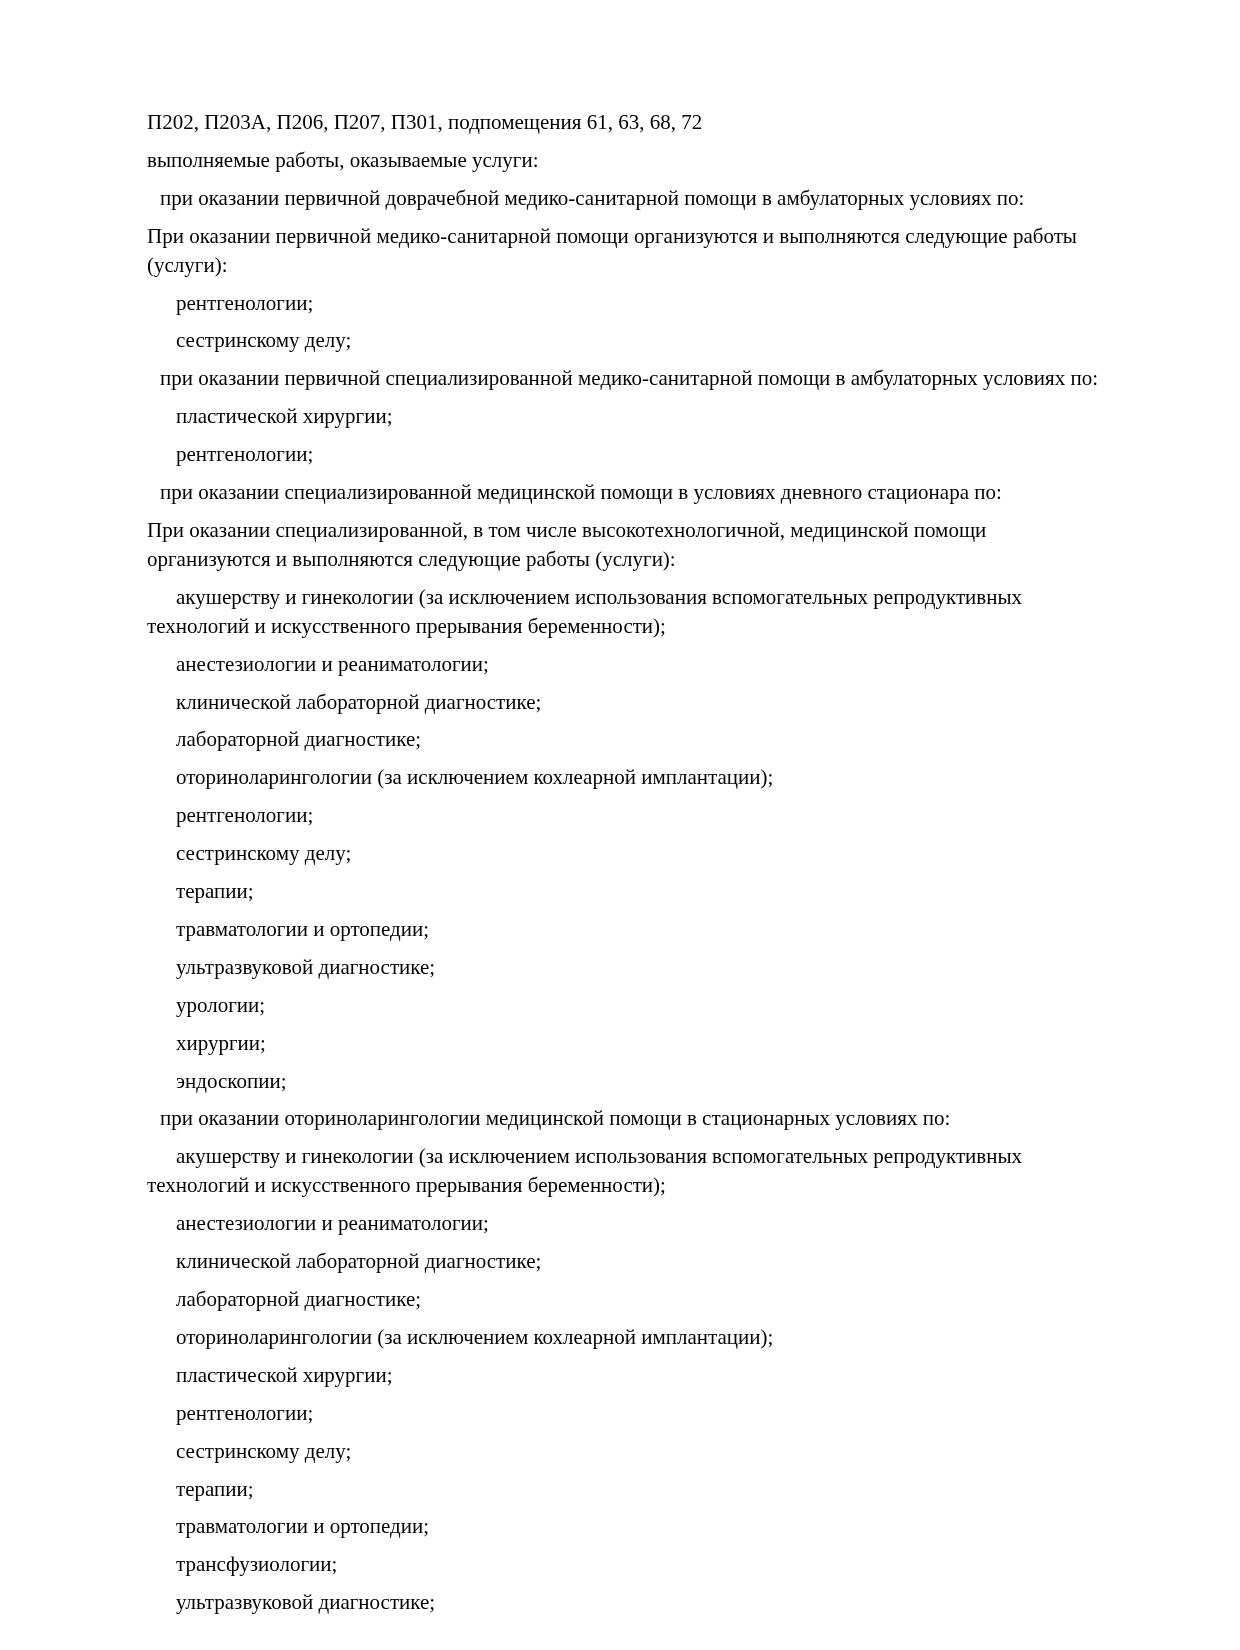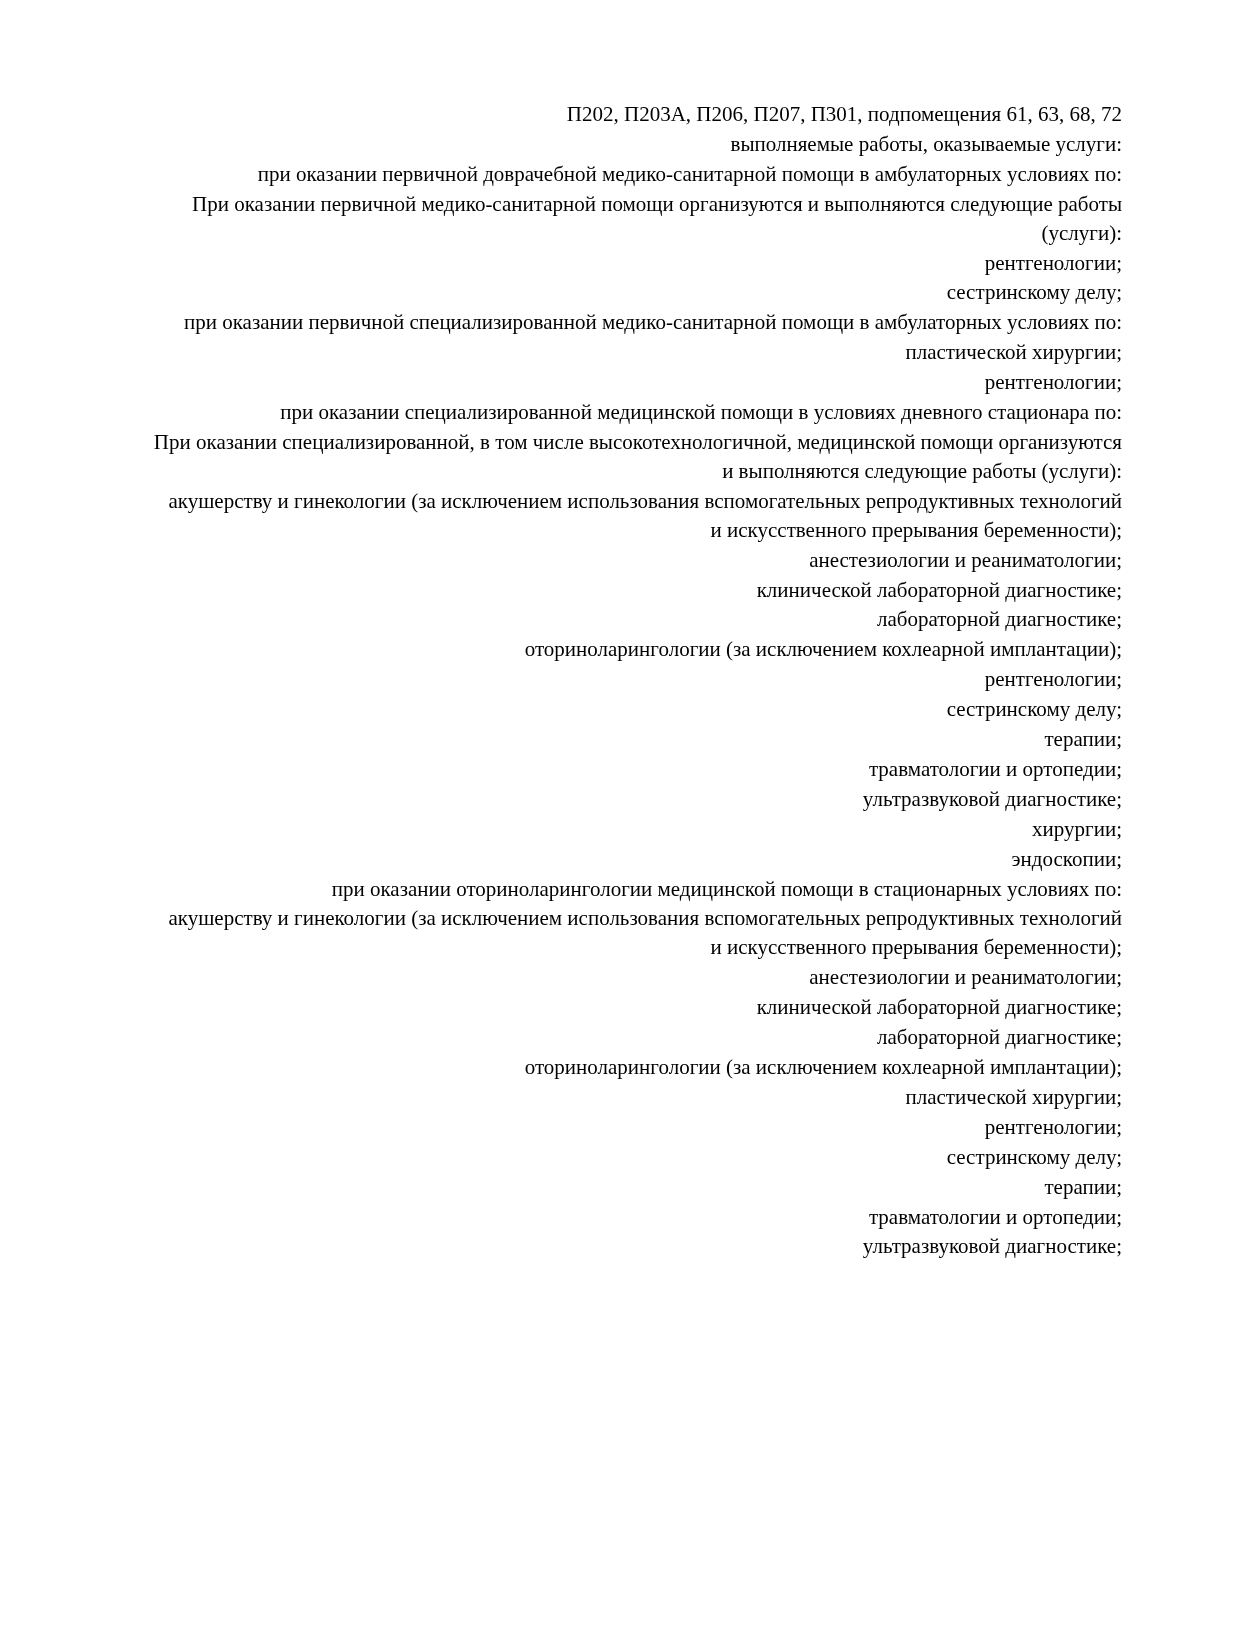--- a/index.html
+++ b/index.html
@@ -20,24 +20,23 @@
     left: 138px;
     top: 99px;
     width: 985px;
     font-family: "Liberation Serif", serif;
     font-size: 21px;
     line-height: 28.9px;
     color: #000000;
     text-align: left;
   }
   .para {
-    margin: 1px;
+    margin: 9px;
     padding: 0;
     white-space: normal;
-    text-align: right;
   }
   .indent-0 { text-indent: 0px; }
   .indent-1 { text-indent: 13px; }
   .indent-2 { text-indent: 29px; }
 </style>
 </head>
 <body>
 
 <div class="page">
   <div class="content" id="document-content">
@@ -55,28 +54,30 @@
       <p class="para indent-2">акушерству и гинекологии (за исключением использования вспомогательных репродуктивных технологий и искусственного прерывания беременности);</p>
       <p class="para indent-2">анестезиологии и реаниматологии;</p>
       <p class="para indent-2">клинической лабораторной диагностике;</p>
       <p class="para indent-2">лабораторной диагностике;</p>
       <p class="para indent-2">оториноларингологии (за исключением кохлеарной имплантации);</p>
       <p class="para indent-2">рентгенологии;</p>
       <p class="para indent-2">сестринскому делу;</p>
       <p class="para indent-2">терапии;</p>
       <p class="para indent-2">травматологии и ортопедии;</p>
       <p class="para indent-2">ультразвуковой диагностике;</p>
+      <p class="para indent-2">урологии;</p>
       <p class="para indent-2">хирургии;</p>
       <p class="para indent-2">эндоскопии;</p>
       <p class="para indent-1">при оказании оториноларингологии медицинской помощи в стационарных условиях по:</p>
       <p class="para indent-2">акушерству и гинекологии (за исключением использования вспомогательных репродуктивных технологий и искусственного прерывания беременности);</p>
       <p class="para indent-2">анестезиологии и реаниматологии;</p>
       <p class="para indent-2">клинической лабораторной диагностике;</p>
       <p class="para indent-2">лабораторной диагностике;</p>
       <p class="para indent-2">оториноларингологии (за исключением кохлеарной имплантации);</p>
       <p class="para indent-2">пластической хирургии;</p>
       <p class="para indent-2">рентгенологии;</p>
       <p class="para indent-2">сестринскому делу;</p>
       <p class="para indent-2">терапии;</p>
       <p class="para indent-2">травматологии и ортопедии;</p>
+      <p class="para indent-2">трансфузиологии;</p>
       <p class="para indent-2">ультразвуковой диагностике;</p>
     </div>
 </div>
 
 </body></html>

